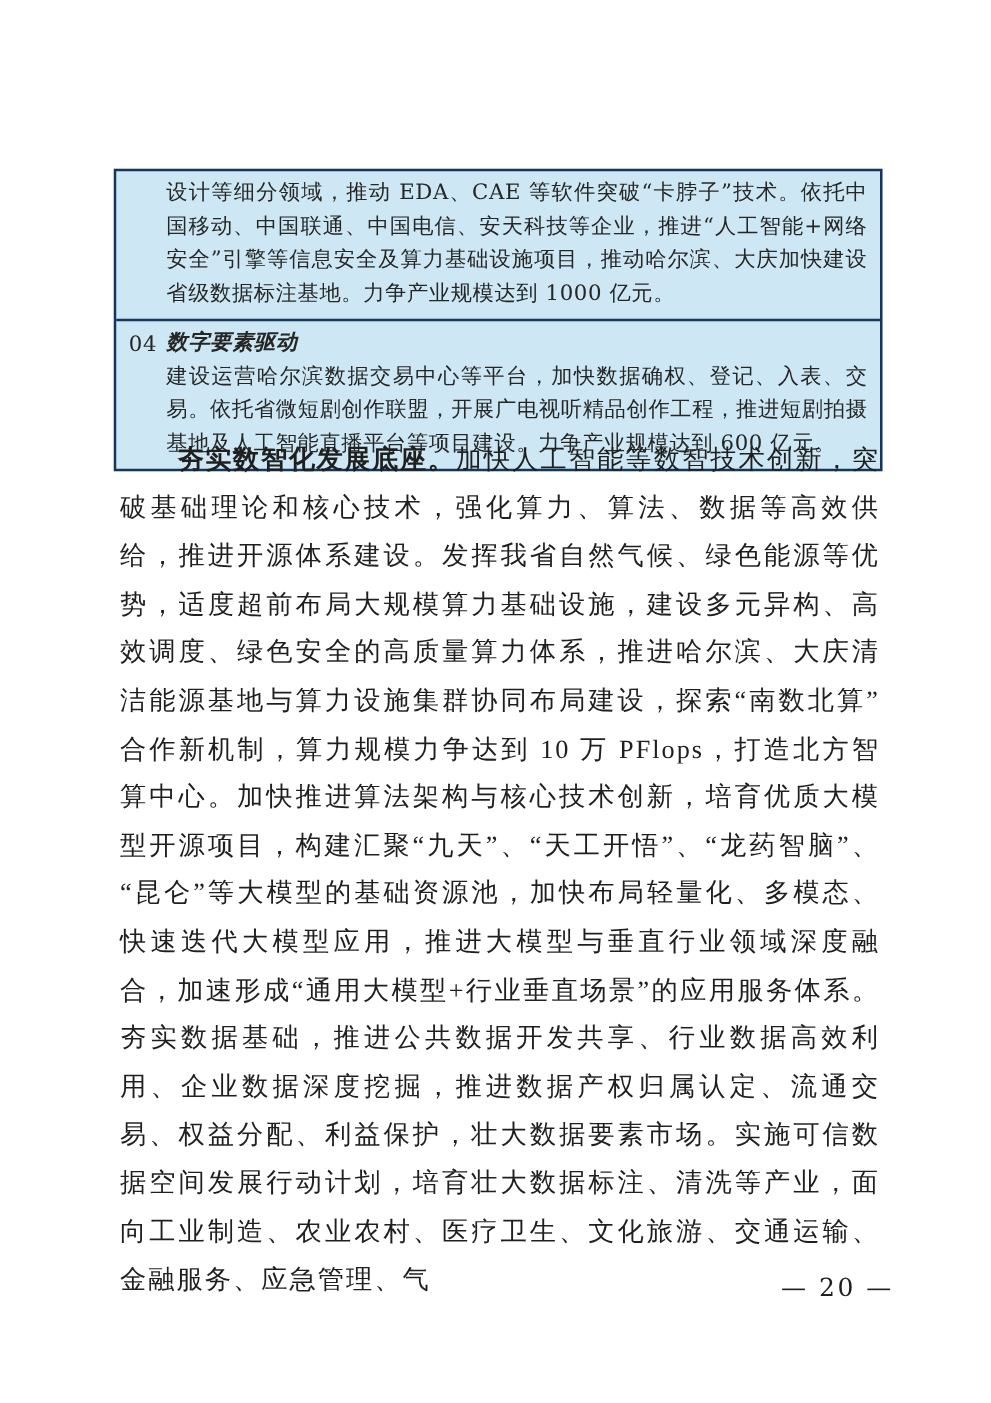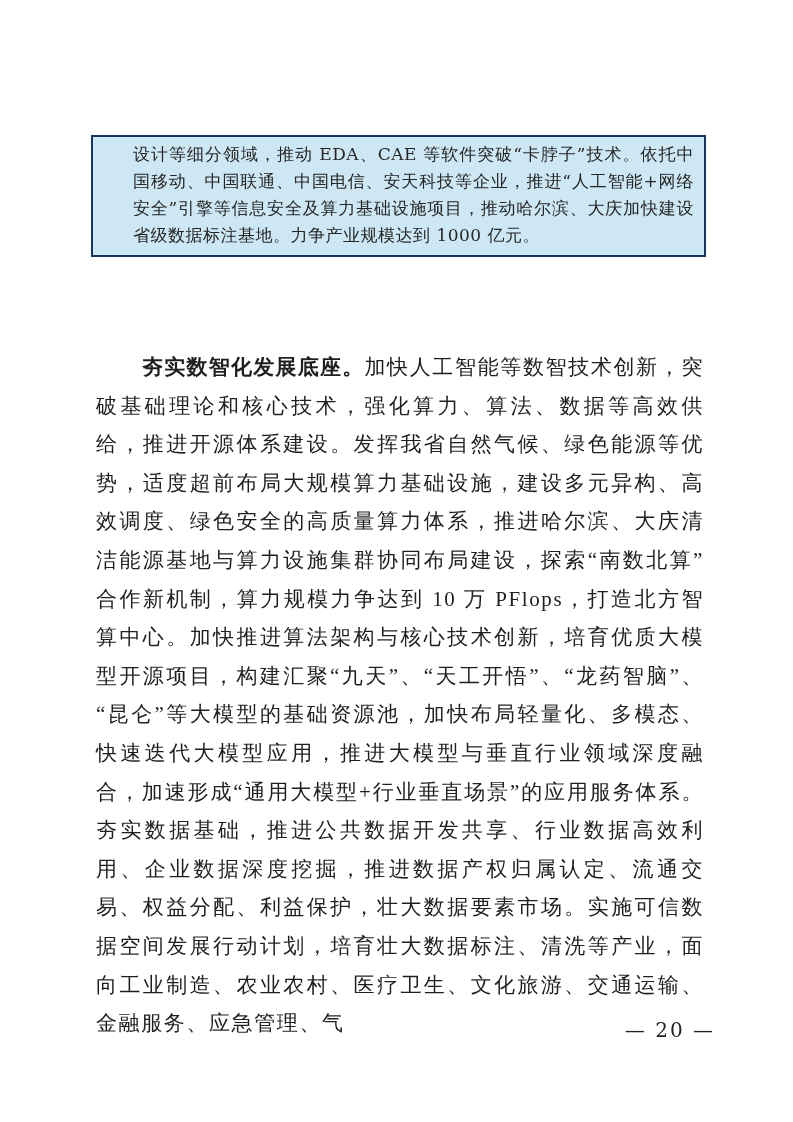--- a/index.html
+++ b/index.html
@@ -90,20 +90,25 @@
 </head>
 <body>
 
 <div class="page">
 
   <div class="info-table">
     <div class="info-row">
       <span class="row-num"></span>
       <span>设计等细分领域，推动 EDA、CAE 等软件突破“卡脖子”技术。依托中国移动、中国联通、中国电信、安天科技等企业，推进“人工智能+网络安全”引擎等信息安全及算力基础设施项目，推动哈尔滨、大庆加快建设省级数据标注基地。力争产业规模达到 1000 亿元。</span>
     </div>
+    <div class="info-row">
+      <span class="row-num">04</span>
+      <span class="row-title">数字要素驱动</span>
+      <span>建设运营哈尔滨数据交易中心等平台，加快数据确权、登记、入表、交易。依托省微短剧创作联盟，开展广电视听精品创作工程，推进短剧拍摄基地及人工智能直播平台等项目建设。力争产业规模达到 600 亿元。</span>
+    </div>
   </div>
 
   <div class="body-text">
     <p><span class="lead">夯实数智化发展底座。</span><span>加快人工智能等数智技术创新，突破基础理论和核心技术，强化算力、算法、数据等高效供给，推进开源体系建设。发挥我省自然气候、绿色能源等优势，适度超前布局大规模算力基础设施，建设多元异构、高效调度、绿色安全的高质量算力体系，推进哈尔滨、大庆清洁能源基地与算力设施集群协同布局建设，探索“南数北算”合作新机制，算力规模力争达到 10 万 PFlops，打造北方智算中心。加快推进算法架构与核心技术创新，培育优质大模型开源项目，构建汇聚“九天”、“天工开悟”、“龙药智脑”、“昆仑”等大模型的基础资源池，加快布局轻量化、多模态、快速迭代大模型应用，推进大模型与垂直行业领域深度融合，加速形成“通用大模型+行业垂直场景”的应用服务体系。夯实数据基础，推进公共数据开发共享、行业数据高效利用、企业数据深度挖掘，推进数据产权归属认定、流通交易、权益分配、利益保护，壮大数据要素市场。实施可信数据空间发展行动计划，培育壮大数据标注、清洗等产业，面向工业制造、农业农村、医疗卫生、文化旅游、交通运输、金融服务、应急管理、气</span></p>
   </div>
 
   <div class="footer">— 20 —</div>
 
 </div>
 

